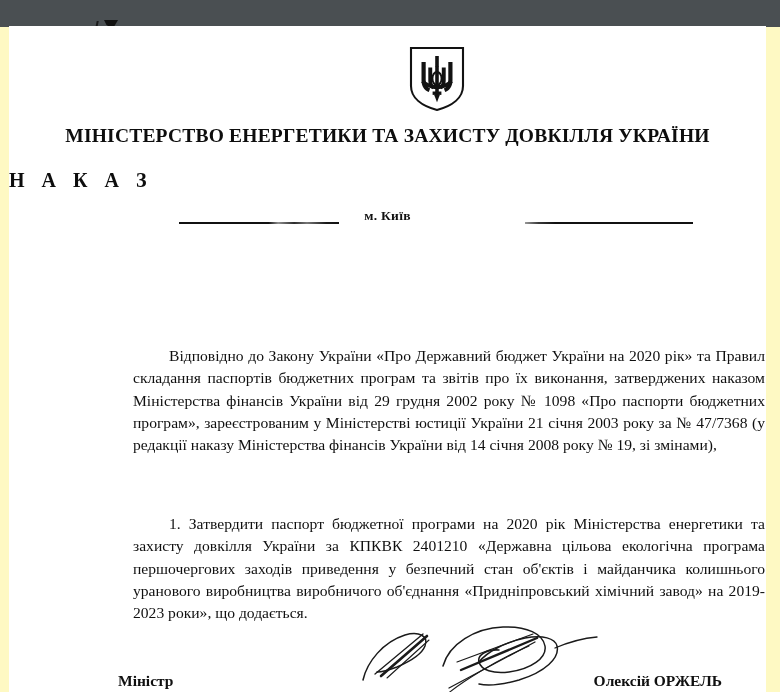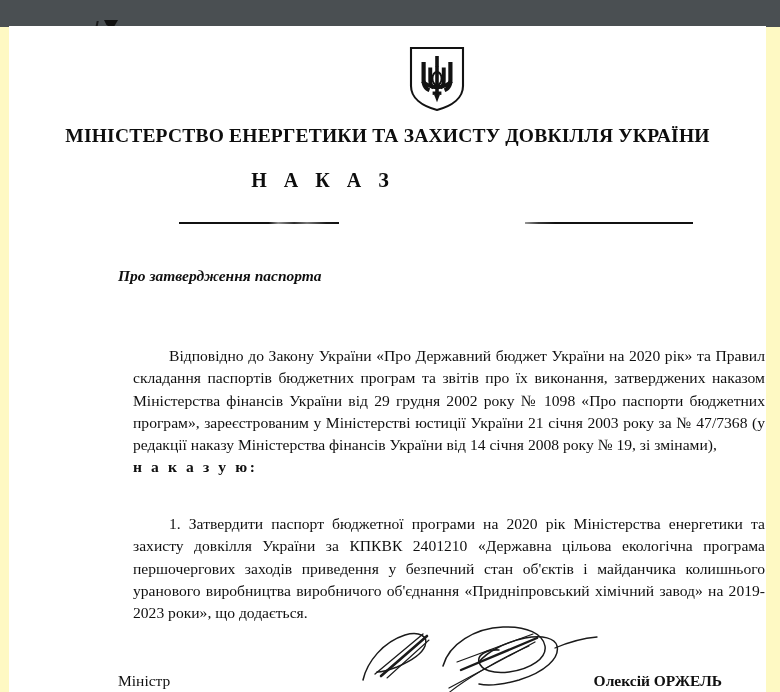--- a/index.html
+++ b/index.html
@@ -101,21 +101,20 @@
     font-family: "Liberation Serif", "DejaVu Serif", serif;
     white-space: nowrap;
   }
 
   
   .doc-type {
     position: absolute;
     top: 143px;
     left: 0;
     width: 628px;
-    text-align: center;
     font-size: 20px;
     font-weight: bold;
     letter-spacing: 6px;
     color: #0d0d0d;
   }
 
   
   .city {
     position: absolute;
     top: 182px;
@@ -190,21 +189,21 @@
     top: 646px;
     left: 0;
     width: 757px;
     height: 30px;
   }
   .sig-title {
     position: absolute;
     left: 109px;
     top: 0;
     font-size: 15.5px;
-    font-weight: normal;
+    font-weight: bold;
     color: #101010;
   }
   .sig-name {
     position: absolute;
     right: 44px;
     top: 0;
     font-size: 15.5px;
     font-weight: bold;
     color: #101010;
     white-space: nowrap;
@@ -250,29 +249,28 @@
             <ellipse cx="29" cy="32.5" rx="4.6" ry="6.6" fill="none" stroke="#121212" stroke-width="2"></ellipse>
           </g>
         </svg>
       </div>
 
       <div class="ministry-title">МІНІСТЕРСТВО ЕНЕРГЕТИКИ ТА ЗАХИСТУ ДОВКІЛЛЯ УКРАЇНИ</div>
 
       <div class="doc-type">Н А К А З</div>
 
       <div class="rule-left"></div>
+      <div class="city">м. Київ</div>
       <div class="rule-right"></div>
 
       <div class="subject">
-        <div>Про затвердження паспорта</div>
       </div>
 
       <div class="body-block para-1">
         <p>Відповідно до Закону України «Про Державний бюджет України на 2020 рік» та Правил складання паспортів бюджетних програм та звітів про їх виконання, затверджених наказом Міністерства фінансів України від 29 грудня 2002 року № 1098 «Про паспорти бюджетних програм», зареєстрованим у Міністерстві юстиції України 21 січня 2003 року за № 47/7368 (у редакції наказу Міністерства фінансів України від 14 січня 2008 року № 19, зі змінами),</p>
-        <span class="order-word">н а к а з у ю:</span>
       </div>
 
       <div class="body-block para-2">
         <p>1. Затвердити паспорт бюджетної програми на 2020 рік Міністерства енергетики та захисту довкілля України за КПКВК 2401210 «Державна цільова екологічна програма першочергових заходів приведення у безпечний стан об'єктів і майданчика колишнього уранового виробництва виробничого об'єднання «Придніпровський хімічний завод» на 2019-2023 роки», що додається.</p>
       </div>
 
       <div class="signature">
         <svg width="290" height="86" viewBox="0 0 290 86">
           <g fill="none" stroke="#1a1a1a" stroke-linecap="round" stroke-linejoin="round">
             <path d="M6 58 C10 40 26 20 48 13 C62 9 72 14 68 24 C65 32 54 39 40 45

